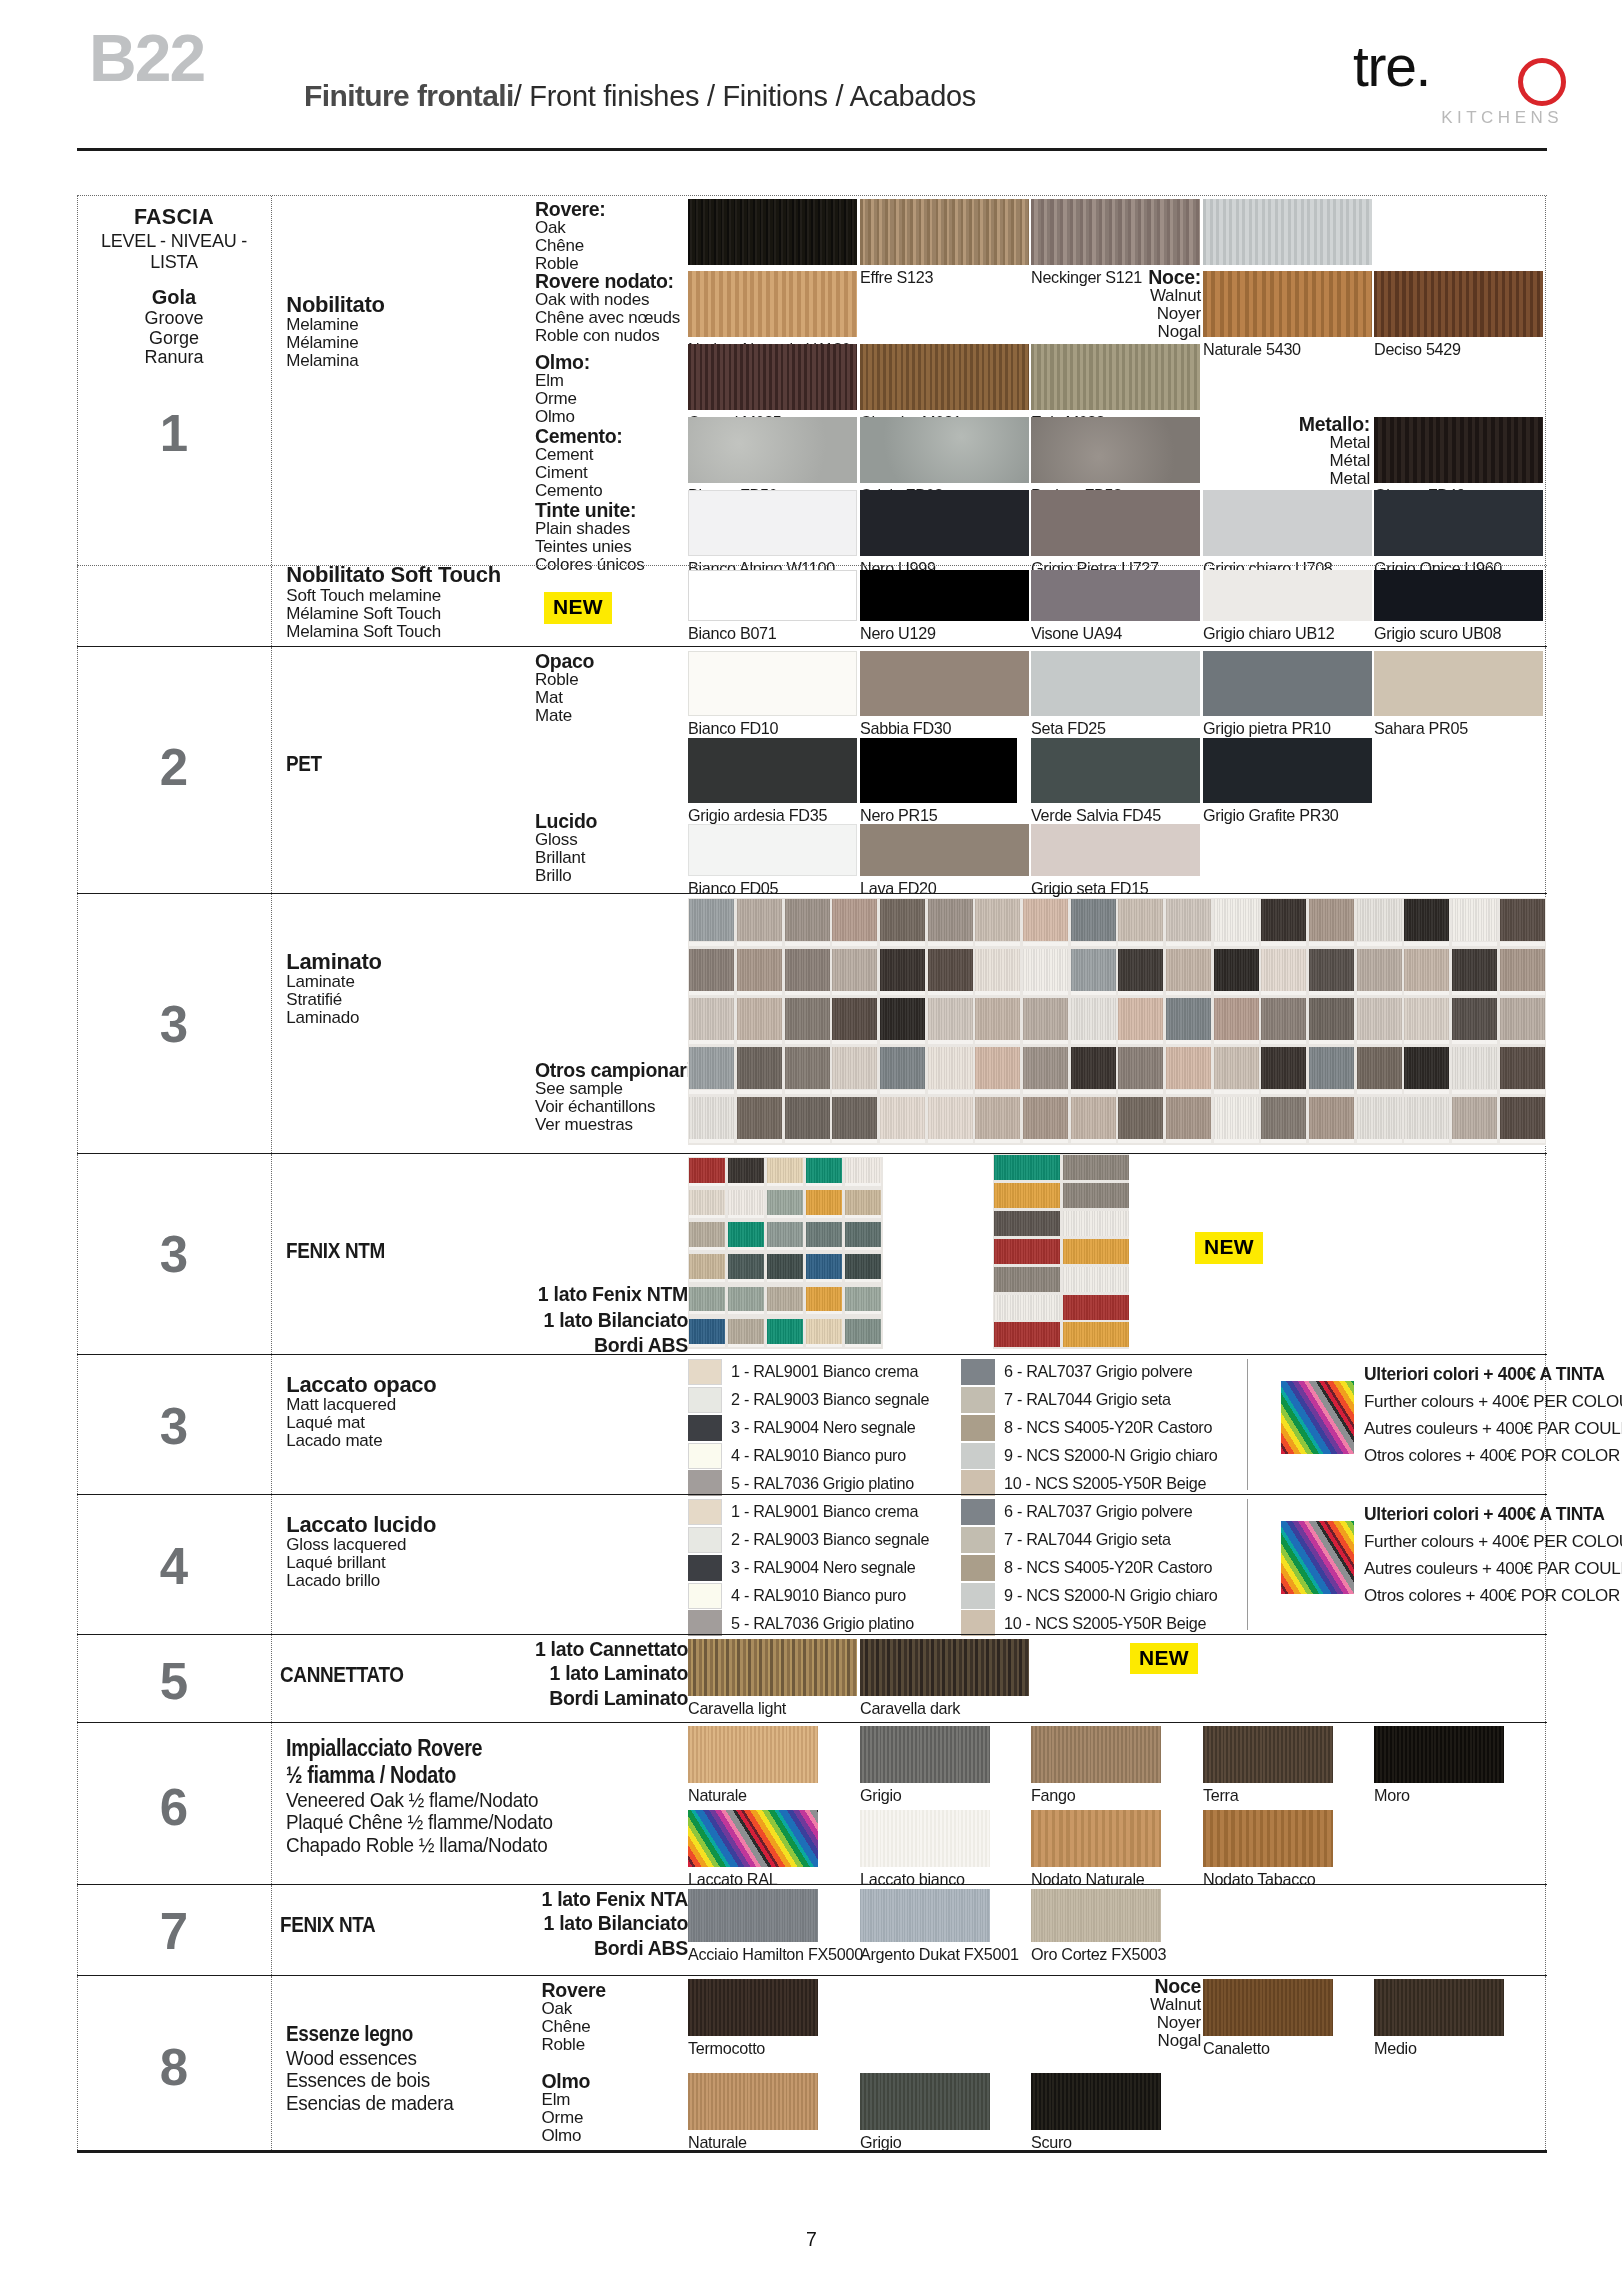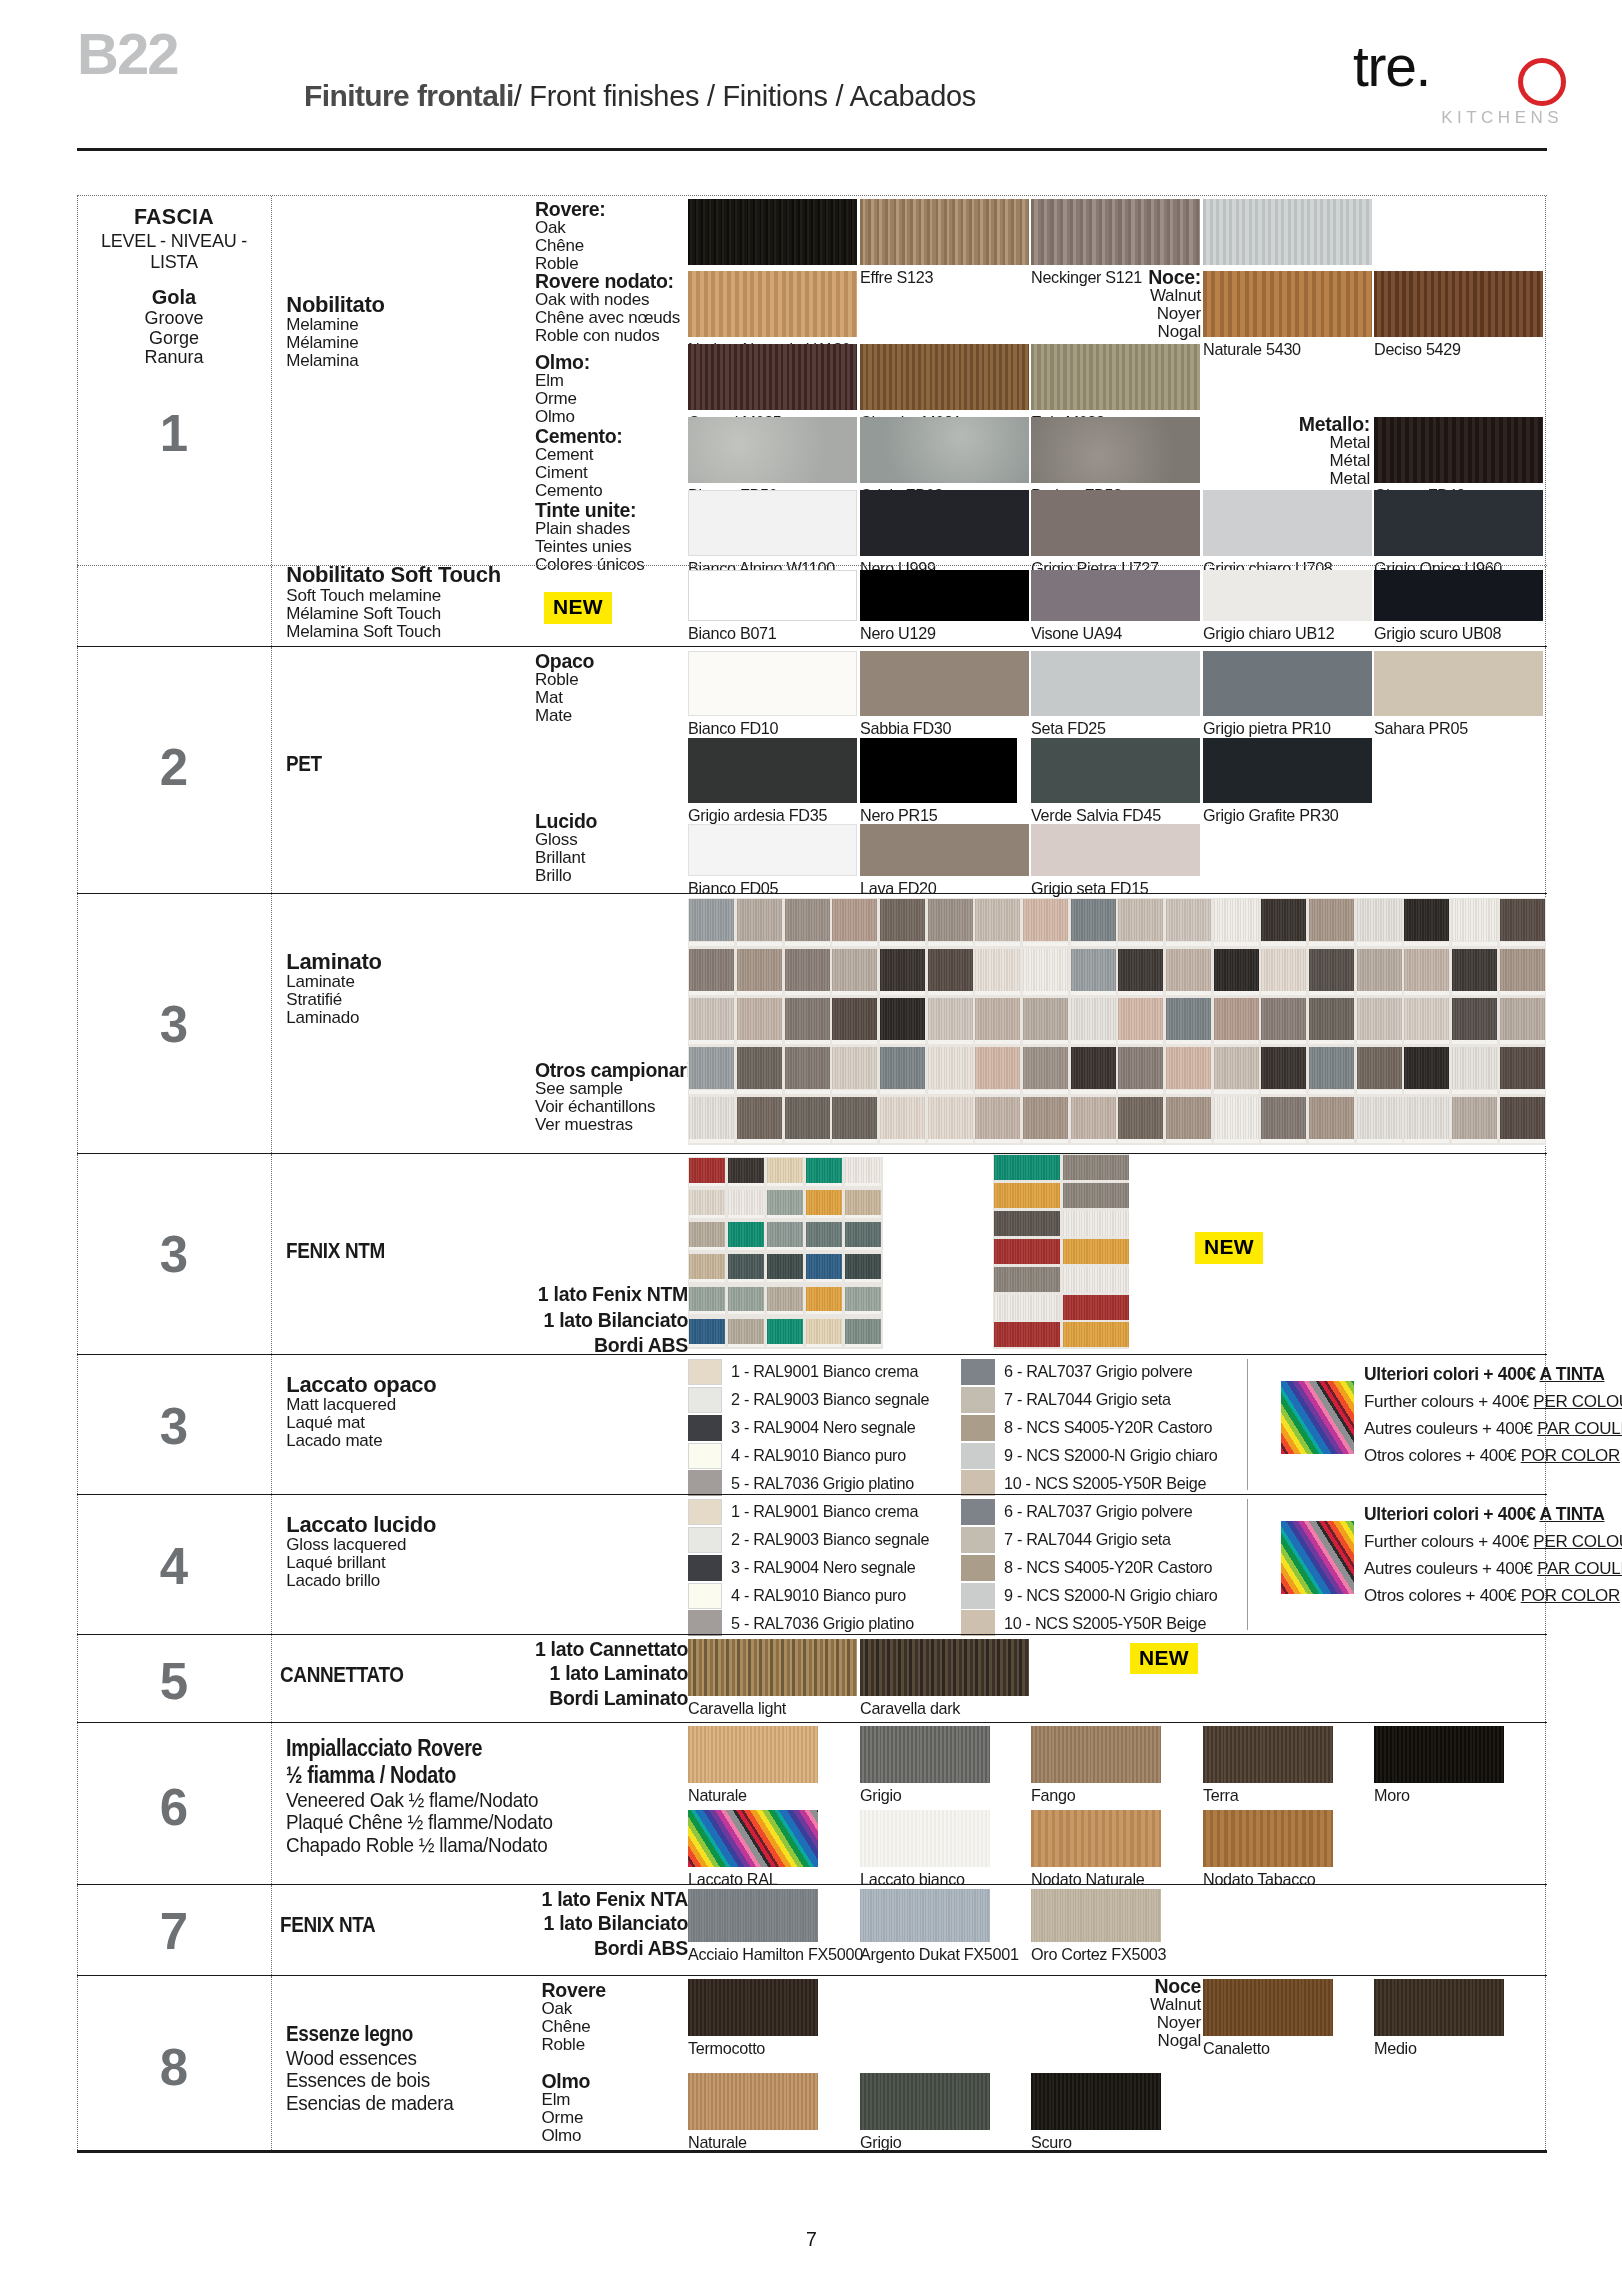--- a/index.html
+++ b/index.html
@@ -1,21 +1,21 @@
 <!DOCTYPE html>
 <html style="font-size:10.4px"><head>
 <meta charset="utf-8">
 <style>
   html,body{margin:0;padding:0;background:#fff;}
   body{width:1623px;height:2295px;font-family:"Liberation Sans",sans-serif;color:#1a1a1a;-webkit-font-smoothing:antialiased;}
   .page{position:relative;width:1623px;height:2295px;overflow:hidden;}
 
   
   .header{position:absolute;left:0;top:0;width:1623px;height:162px;}
-  .hdr-code{position:absolute;left:77px;top:25px;font-size:58px;font-weight:700;color:#bfc1c3;letter-spacing:-1.9px;line-height:1;font-family:"Liberation Sans",sans-serif;text-align:right;}
+  .hdr-code{position:absolute;left:89px;top:25px;font-size:66px;font-weight:700;color:#bfc1c3;letter-spacing:-1.9px;line-height:1;font-family:"Liberation Sans",sans-serif;text-align:right;}
   .hdr-titles{position:absolute;left:304px;top:79px;white-space:nowrap;}
   .hdr-it{font-size:30px;font-weight:700;color:#4a4a4a;letter-spacing:-0.6px;}
   .hdr-rest{font-size:29px;font-weight:400;color:#2b2b2b;letter-spacing:-0.3px;}
   .logo{position:absolute;right:56px;top:38px;width:214px;height:84px;}
   .logo-word{position:relative;font-size:57px;font-weight:400;color:#111;letter-spacing:-1.3px;line-height:1;}
   .logo-o{position:absolute;right:1.3px;top:19.5px;width:48px;height:48px;border:5.8px solid #d9252a;border-radius:50%;box-sizing:border-box;}
   .logo-sub{position:absolute;right:3.9px;top:70px;font-size:17px;letter-spacing:4.5px;color:#b9b9b9;}
   .hdr-rule{position:absolute;left:77px;top:148px;width:1470px;height:2.6px;background:#1a1a1a;}
 
   
@@ -57,21 +57,21 @@
   .new-badge{position:absolute;background:#fdea00;color:#000;font-size:21px;font-weight:700;letter-spacing:0.3px;padding:3.2px 9px 4.5px;}
 
   
   .ral-col{position:absolute;font-size:16.2px;letter-spacing:-0.3px;white-space:nowrap;}
   .ral-item{display:flex;align-items:center;height:26px;margin-bottom:1.9px;}
   .ral-chip{width:34px;height:26px;flex:0 0 34px;margin-right:9px;box-sizing:border-box;}
   .ral-sep{position:absolute;top:0;bottom:0;width:1.3px;background:#9a9a9a;}
   .ulteriori{position:absolute;}
   .ul-line{font-size:17px;letter-spacing:-0.3px;white-space:nowrap;margin-bottom:7.1px;}
   .ul-line.b{font-weight:700;font-size:17.5px;}
-  .u{text-decoration:underline;}
+  .u{}
   .rainbow{position:absolute;width:73px;height:73px;}
 
   .pagenum{position:absolute;left:0;right:0;top:2228px;text-align:center;font-size:19.5px;color:#111;}
 </style>
 </head>
 <body>
 
 <div class="page">
 
   <div class="header">

